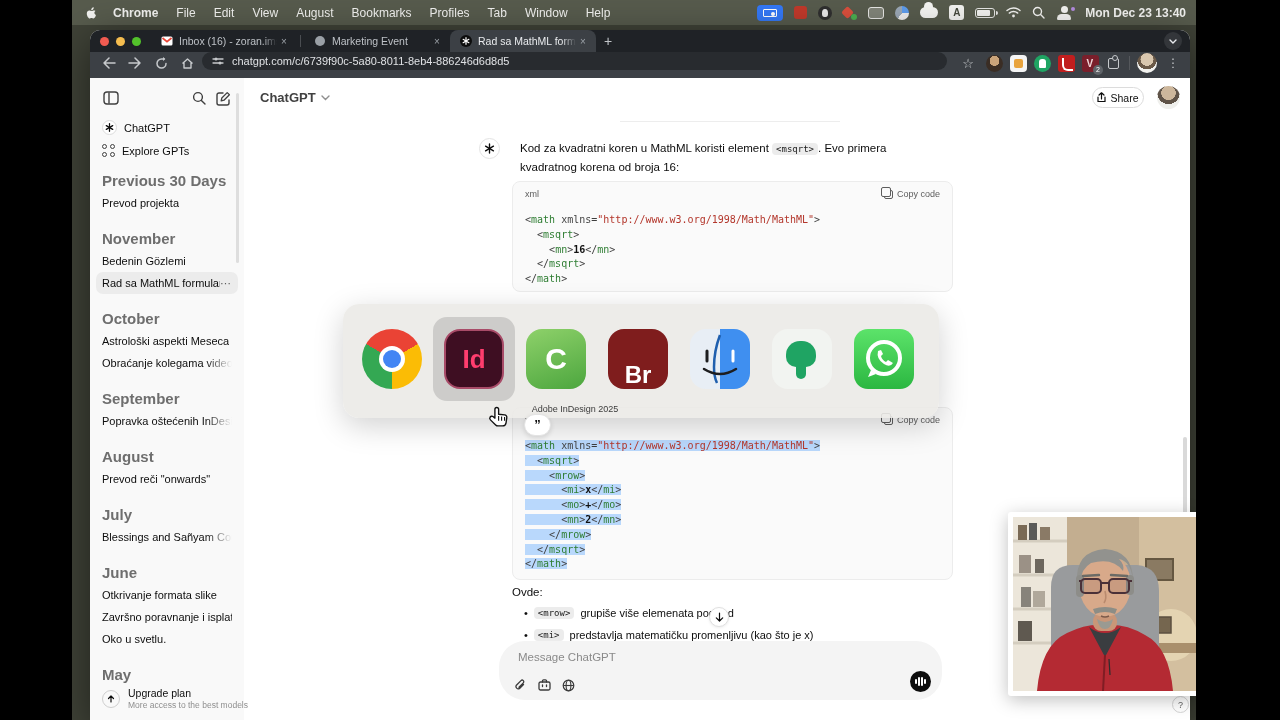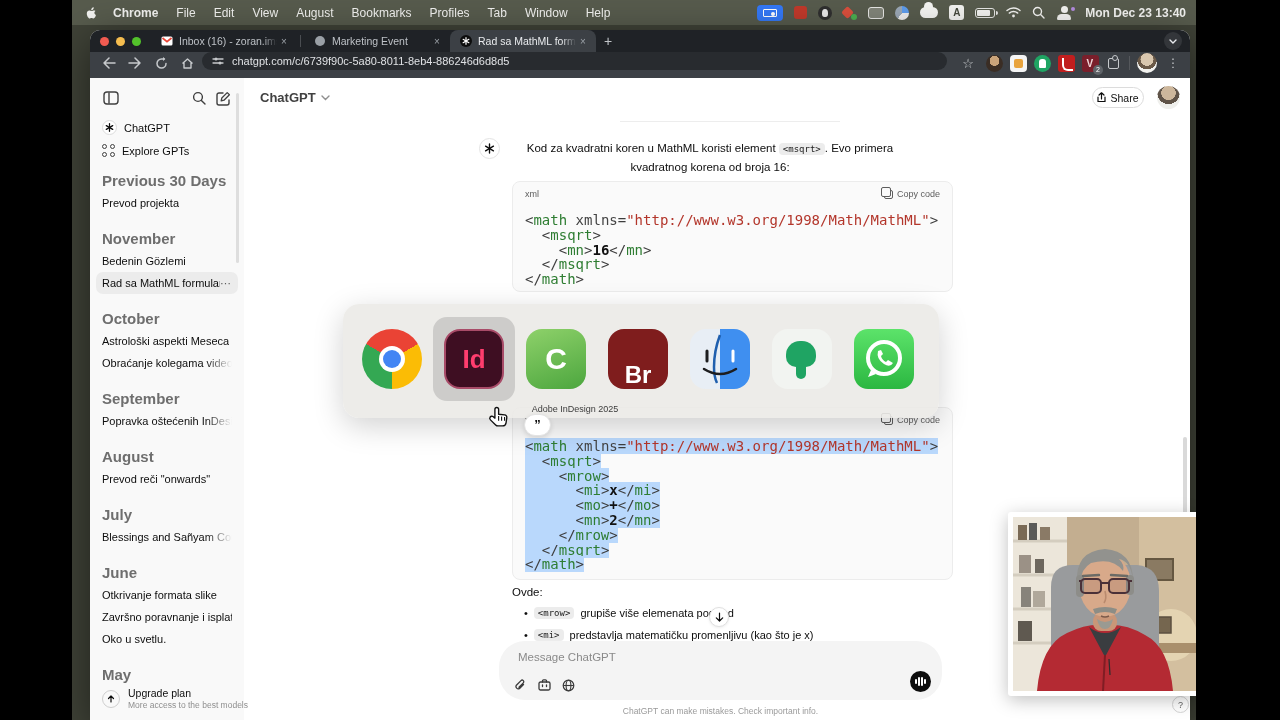--- a/index.html
+++ b/index.html
@@ -123,32 +123,32 @@
   .share-btn { position:absolute; left:1002px; top:9px; width:52px; height:21px; border:1px solid #dcdcdc;
                border-radius:11px; display:flex; align-items:center; justify-content:center; gap:4px;
                font-size:10.5px; color:#0d0d0d; background:#fff; }
   .head-avatar { position:absolute; left:1067px; top:8px; width:23px; height:23px; border-radius:50%;
                  background:radial-gradient(circle at 50% 30%, #cdb79c 0 36%, #5f5348 37% 56%, #efefec 57%); }
   .top-hr { position:absolute; left:530px; top:43px; width:220px; height:1px; background:#ededed; }
 
   
   .msg-avatar { position:absolute; left:389px; top:60px; width:21px; height:21px; border-radius:50%;
                 border:1px solid #e3e3e3; background:#fff; display:flex; align-items:center; justify-content:center; }
-  .msg-text { position:absolute; left:407px; top:62px; width:426px; font-size:11.5px; line-height:17.5px; color:#0d0d0d;text-align:center; }
+  .msg-text { position:absolute; left:430px; top:62px; width:426px; font-size:11.5px; line-height:17.5px; color:#0d0d0d; }
   .chip { font-family:"DejaVu Sans Mono", monospace; font-size:9px; background:#ececec; border-radius:4px;
           padding:1px 4px; color:#1a1a1a; }
   .codeblock { position:absolute; left:422px; width:441px; background:#fafafa; border:1px solid #ececec; border-radius:8px; }
   .cb1 { top:103px; height:111px; }
   .cb2 { top:329px; height:173px; }
   .cb-head { height:24px; display:flex; align-items:center; padding:0 12px; font-size:9px; color:#5d5d5d; }
   .cb-lang { flex:1; }
   .cb-copy { display:flex; align-items:center; gap:4px; }
   .copy-ic { width:9px; height:9px; border:1.1px solid #5d5d5d; border-radius:2px; position:relative; }
   .copy-ic::before { content:""; position:absolute; left:-3.5px; top:-3.5px; width:8px; height:8px; border:1.1px solid #5d5d5d; border-radius:2px; background:#fafafa; }
-  .cb-body { padding:7px 12px; font-family:"DejaVu Sans Mono", monospace; font-size:14px; line-height:14.8px;
+  .cb-body { padding:7px 12px; font-family:"DejaVu Sans Mono", monospace; font-size:10px; line-height:14.8px;
              white-space:pre; color:#1a1a1a; }
   .tk-p { color:#3d3d3d; } .tk-t { color:#2e7d32; } .tk-a { color:#444; } .tk-s { color:#b3362b; } .tk-x { color:#111; font-weight:600; }
   .tk-x.plain { font-weight:400; }
   .sel { background:#b9d8fc; }
 
   .ovde { position:absolute; left:422px; top:508px; font-size:11.5px; color:#0d0d0d; }
   .bullet { position:absolute; left:434px; font-size:11px; color:#0d0d0d; display:flex; align-items:center; gap:6px; }
   .bullet .dot { font-size:11px; }
   .scrollbtn { position:absolute; left:619px; top:529px; width:20px; height:20px; border-radius:50%; background:#fff;
                border:1px solid #e0e0e0; display:flex; align-items:center; justify-content:center; z-index:20;
@@ -549,21 +549,20 @@
                 </svg>
             </span>
           </div>
           <span class="voice">
             <i style="height:5px"></i>
               <i style="height:9px"></i>
               <i style="height:9px"></i>
               <i style="height:5px"></i>
           </span>
         </div>
-        <div class="disclaimer">ChatGPT can make mistakes. Check important info.</div>
         <div class="help">?</div>
         <div class="page-scroll"></div>
 
         <div class="dock">
           <div class="dock-row">
               <div class="dock-slot">
                 <div class="app-icon icon-google-chrome"></div>
               </div>
               <div class="dock-slot selected">
                 <div class="app-icon icon-adobe-indesign">

